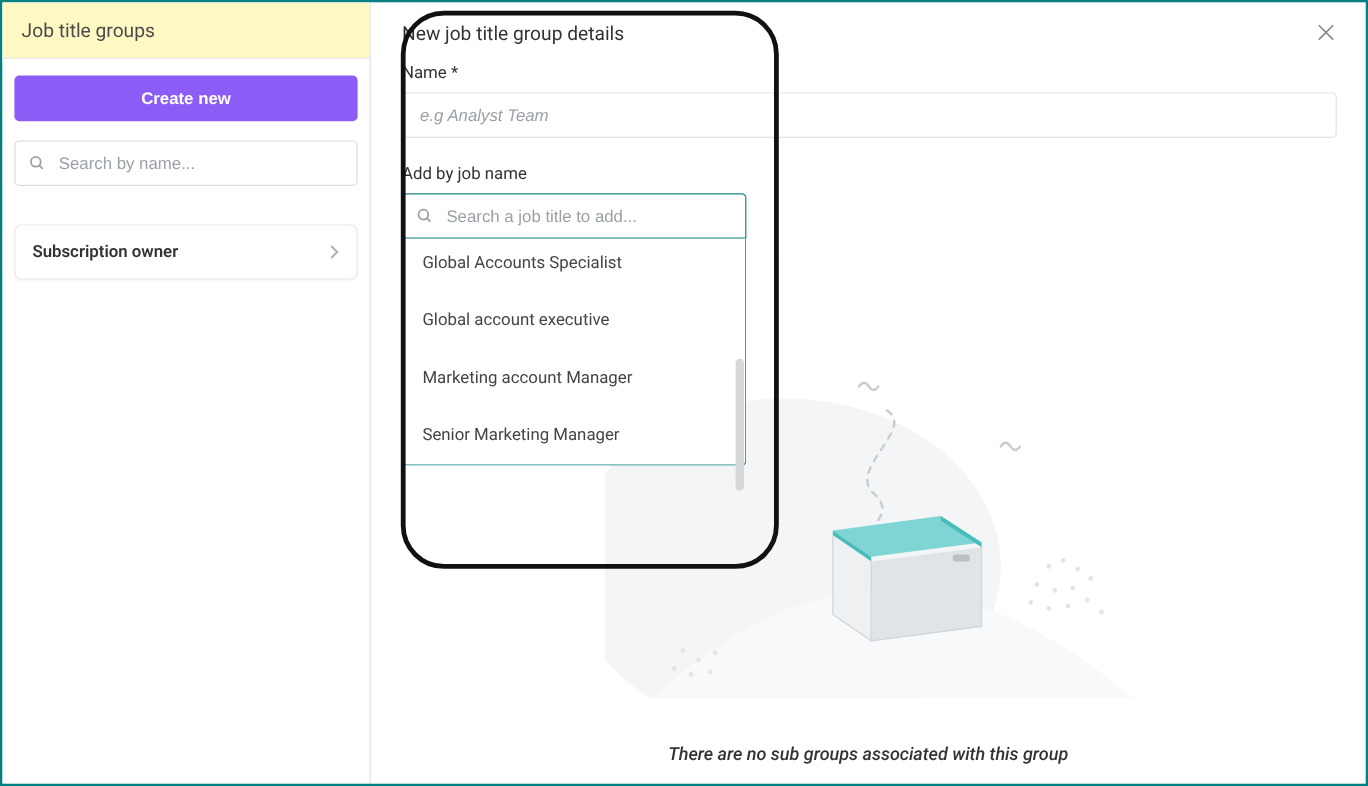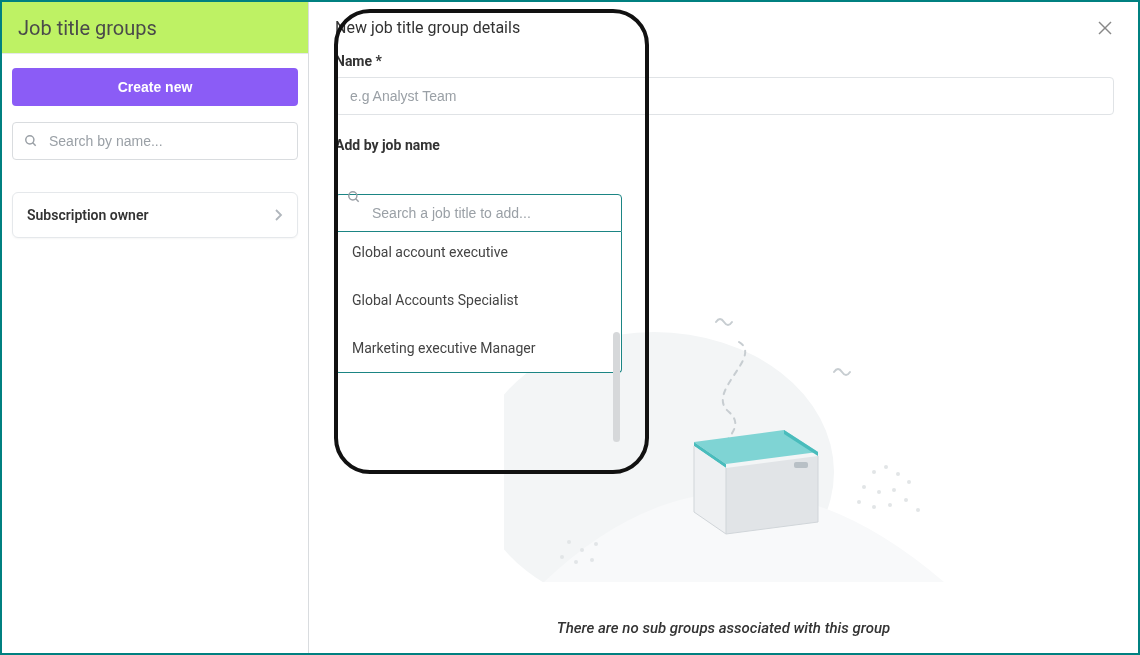--- a/index.html
+++ b/index.html
@@ -17,23 +17,23 @@
     width: 307px;
     border-right: 1px solid #d9dcdf;
     display: flex;
     flex-direction: column;
     background: #fff;
   }
   .sidebar-header {
     padding: 14px 16px 13px 16px;
     border-bottom: 1px solid #e5e8eb;
     color: #4a4a4a;
-    font-size: 20px;
+    font-size: 16px;
     font-weight: 400;
-    background: #bef264;
+    background: #fef9c3;
   }
   .sidebar-body {
     padding: 14px 10px;
   }
   .btn-create {
     width: 100%;
     background: #8b5cf6;
     color: #fff;
     border: none;
     border-radius: 4px;
@@ -77,53 +77,53 @@
   
   .main {
     flex: 1;
     position: relative;
     background: #fff;
   }
   .detail-header {
     padding: 16px 24px 8px 26px;
     display: flex;
     justify-content: space-between;
-    align-items: center;
+    align-items: flex-start;
   }
   .detail-title { font-size: 16px; font-weight: 400; color: #333; }
   .close-btn {
     width: 18px; height: 18px; color: #888; cursor: pointer; background: none; border: none;
   }
   .close-svg { width: 18px; height: 18px; }
   .form-area { padding: 8px 24px 0 26px; }
-  .form-label { font-size: 14px; font-weight: 700; color: #333; margin-bottom: 8px; display: block; }
+  .form-label { font-size: 14px; font-weight: 400; color: #333; margin-bottom: 8px; display: block; }
   .name-input {
     width: 100%;
     border: 1px solid #e0e3e6;
     border-radius: 4px;
     padding: 10px 14px;
     font-size: 14px;
     color: #333;
     outline: none;
+    font-style: italic;
   }
   .name-input::placeholder { color: #9aa0a6; }
   .add-section { margin-top: 22px; }
   .job-search-wrap {
     position: relative;
     width: 287px;
   }
   .job-search-input {
     width: 100%;
     border: 1px solid #1b8584;
     border-radius: 4px 4px 0 0;
     padding: 10px 12px 10px 36px;
     font-size: 14px;
     color: #0c4a6e;
     outline: none;
-    margin-top: 33px;
   }
   .job-search-input::placeholder { color: #9aa0a6; }
   .job-search-icon {
     position: absolute; left: 12px; top: 50%; transform: translateY(-50%);
     width: 14px; height: 14px; color: #9aa0a6;
   }
   .dropdown {
     width: 287px;
     border: 1px solid #1b8584;
     border-top: none;
@@ -278,23 +278,24 @@
       <div class="add-section">
         <label class="form-label">Add by job name</label>
         <div class="job-search-wrap">
           <svg class="job-search-icon" viewBox="0 0 24 24" fill="none" stroke="currentColor" stroke-width="2.5">
               <circle cx="10" cy="10" r="7"></circle>
               <line x1="20" y1="20" x2="15" y2="15"></line>
             </svg>
           <input class="job-search-input" type="text" placeholder="Search a job title to add..." style="">
         </div>
         <div class="dropdown">
+          <div class="dropdown-item">Global Accounts Specialist</div>
           <div class="dropdown-item">Global account executive</div>
-          <div class="dropdown-item">Global Accounts Specialist</div>
-          <div class="dropdown-item">Marketing executive Manager</div>
+          <div class="dropdown-item">Marketing account Manager</div>
+          <div class="dropdown-item">Senior Marketing Manager</div>
           <div class="dropdown-scrollbar-thumb"></div>
         </div>
       </div>
     </div>
 
     <div class="empty-text">There are no sub groups associated with this group</div>
   </main>
 
   <div class="callout-highlight"></div>
 </div>

